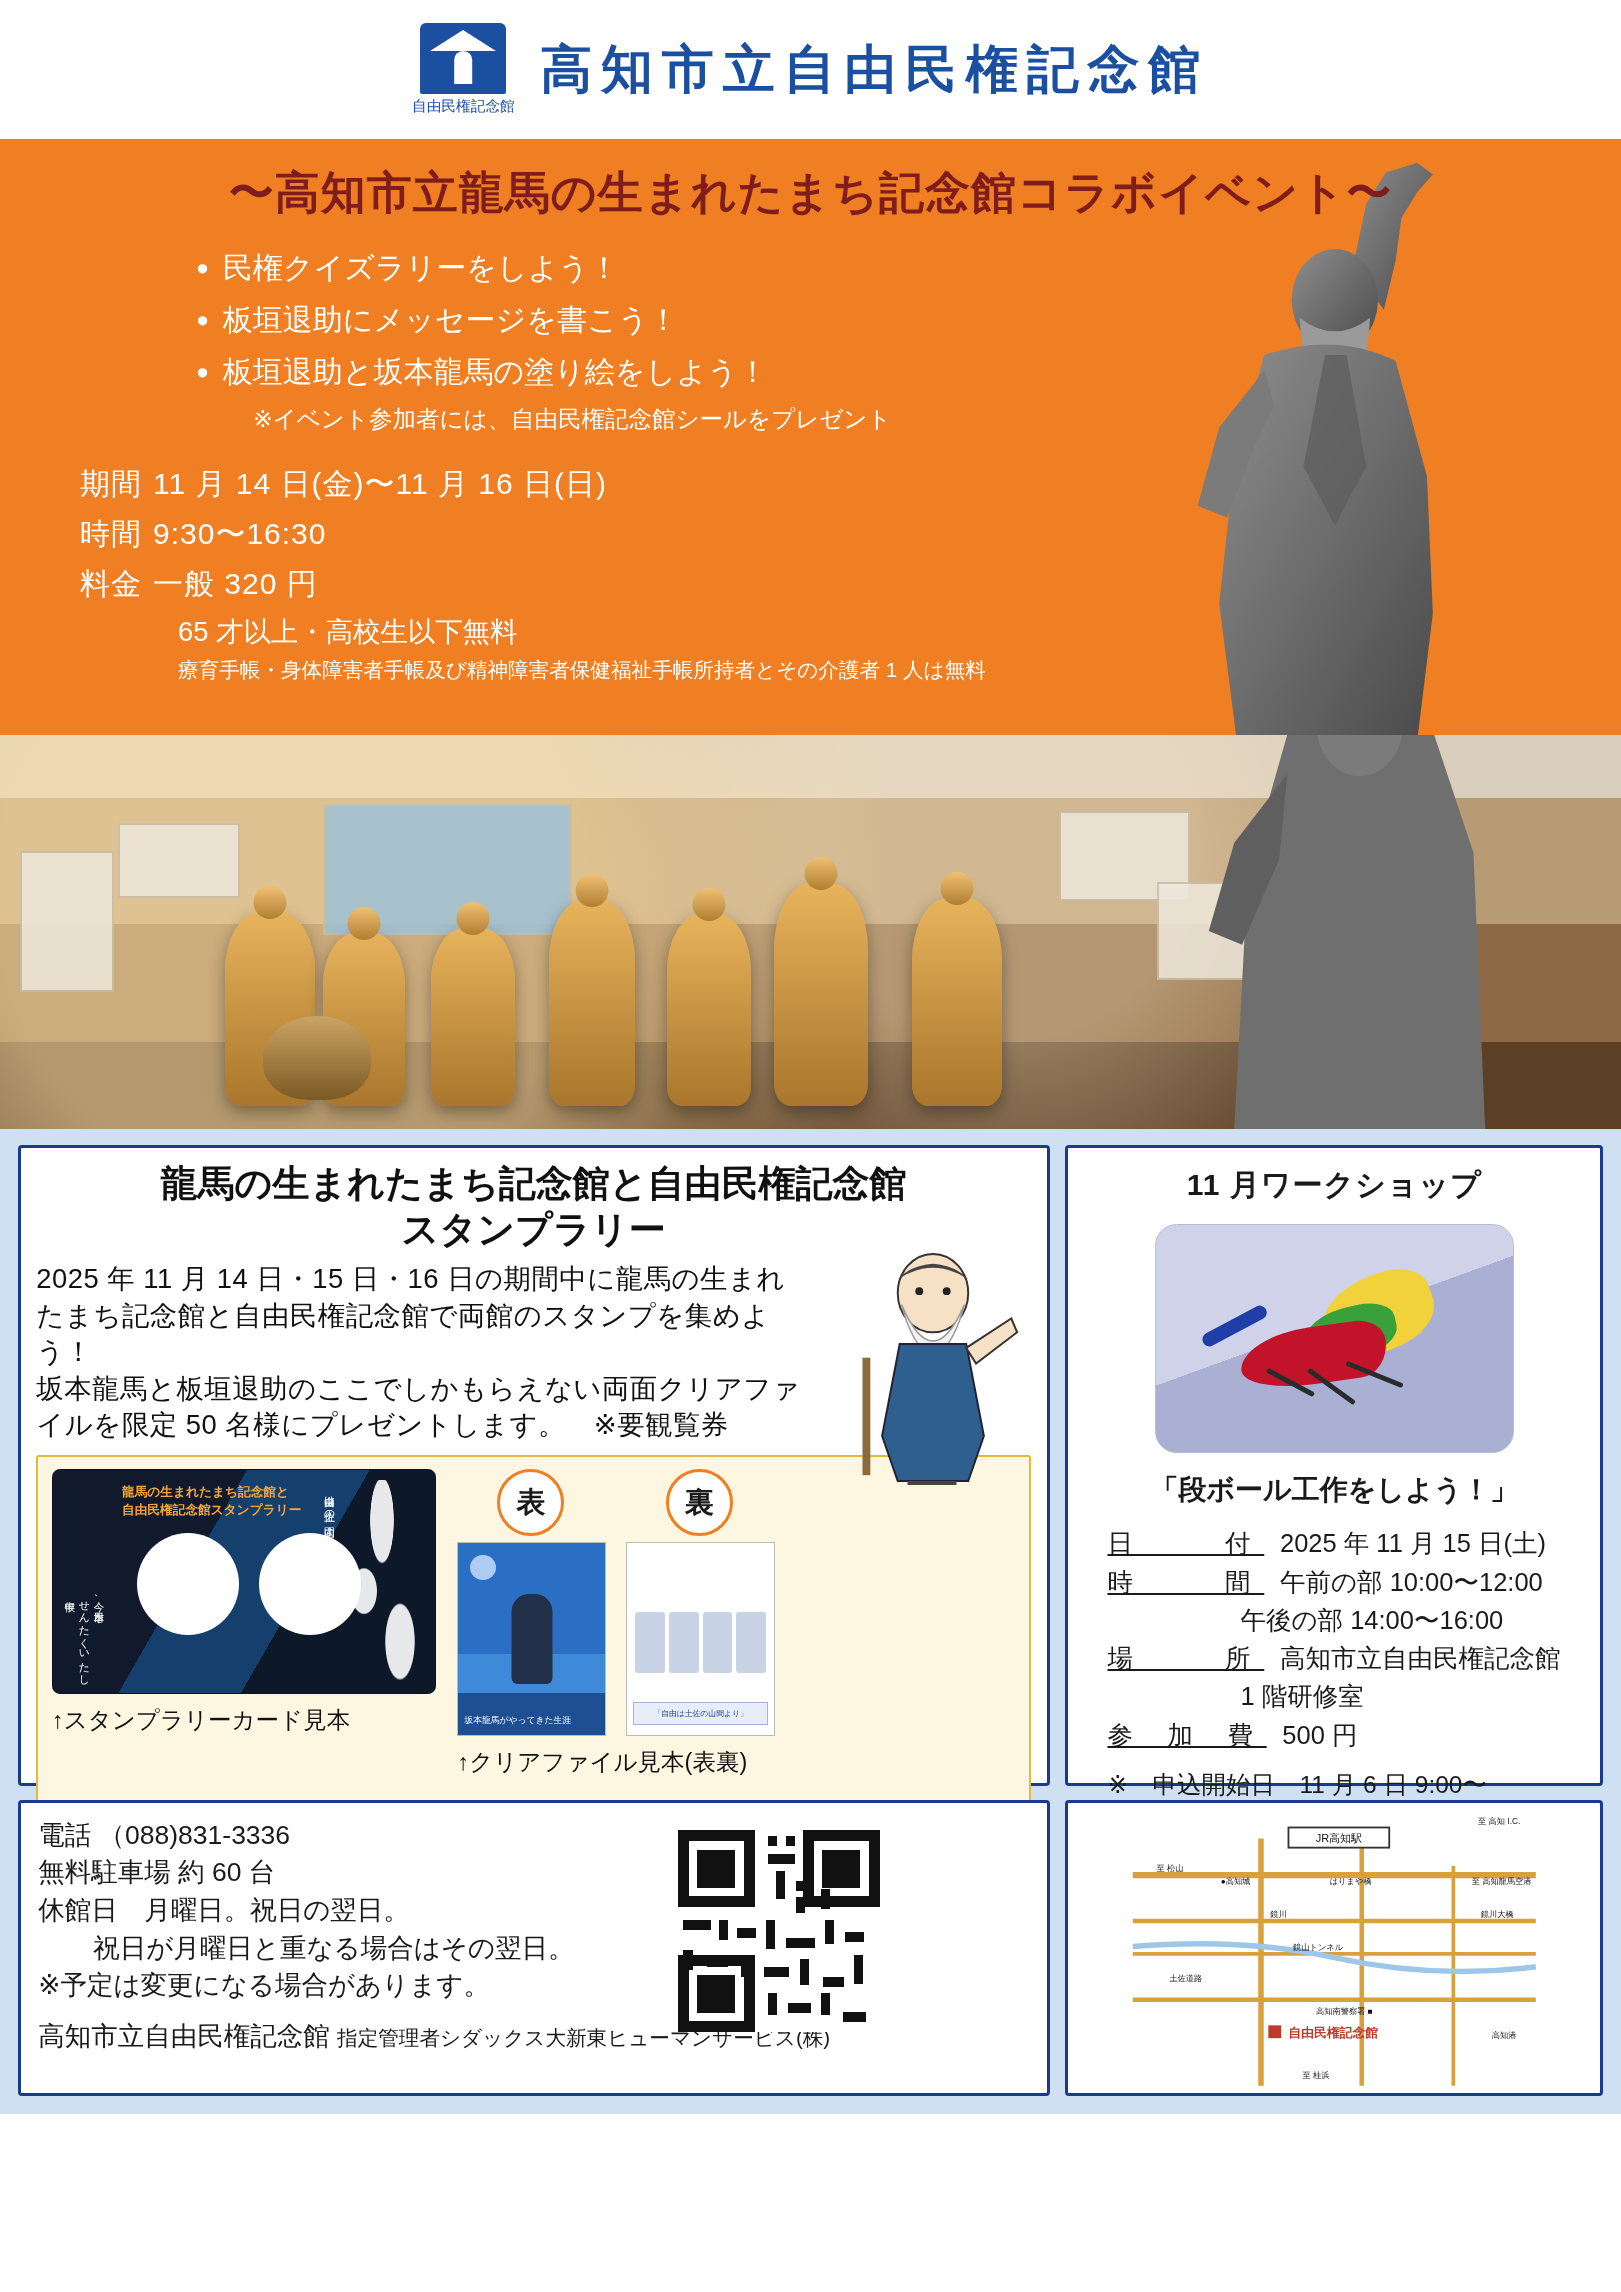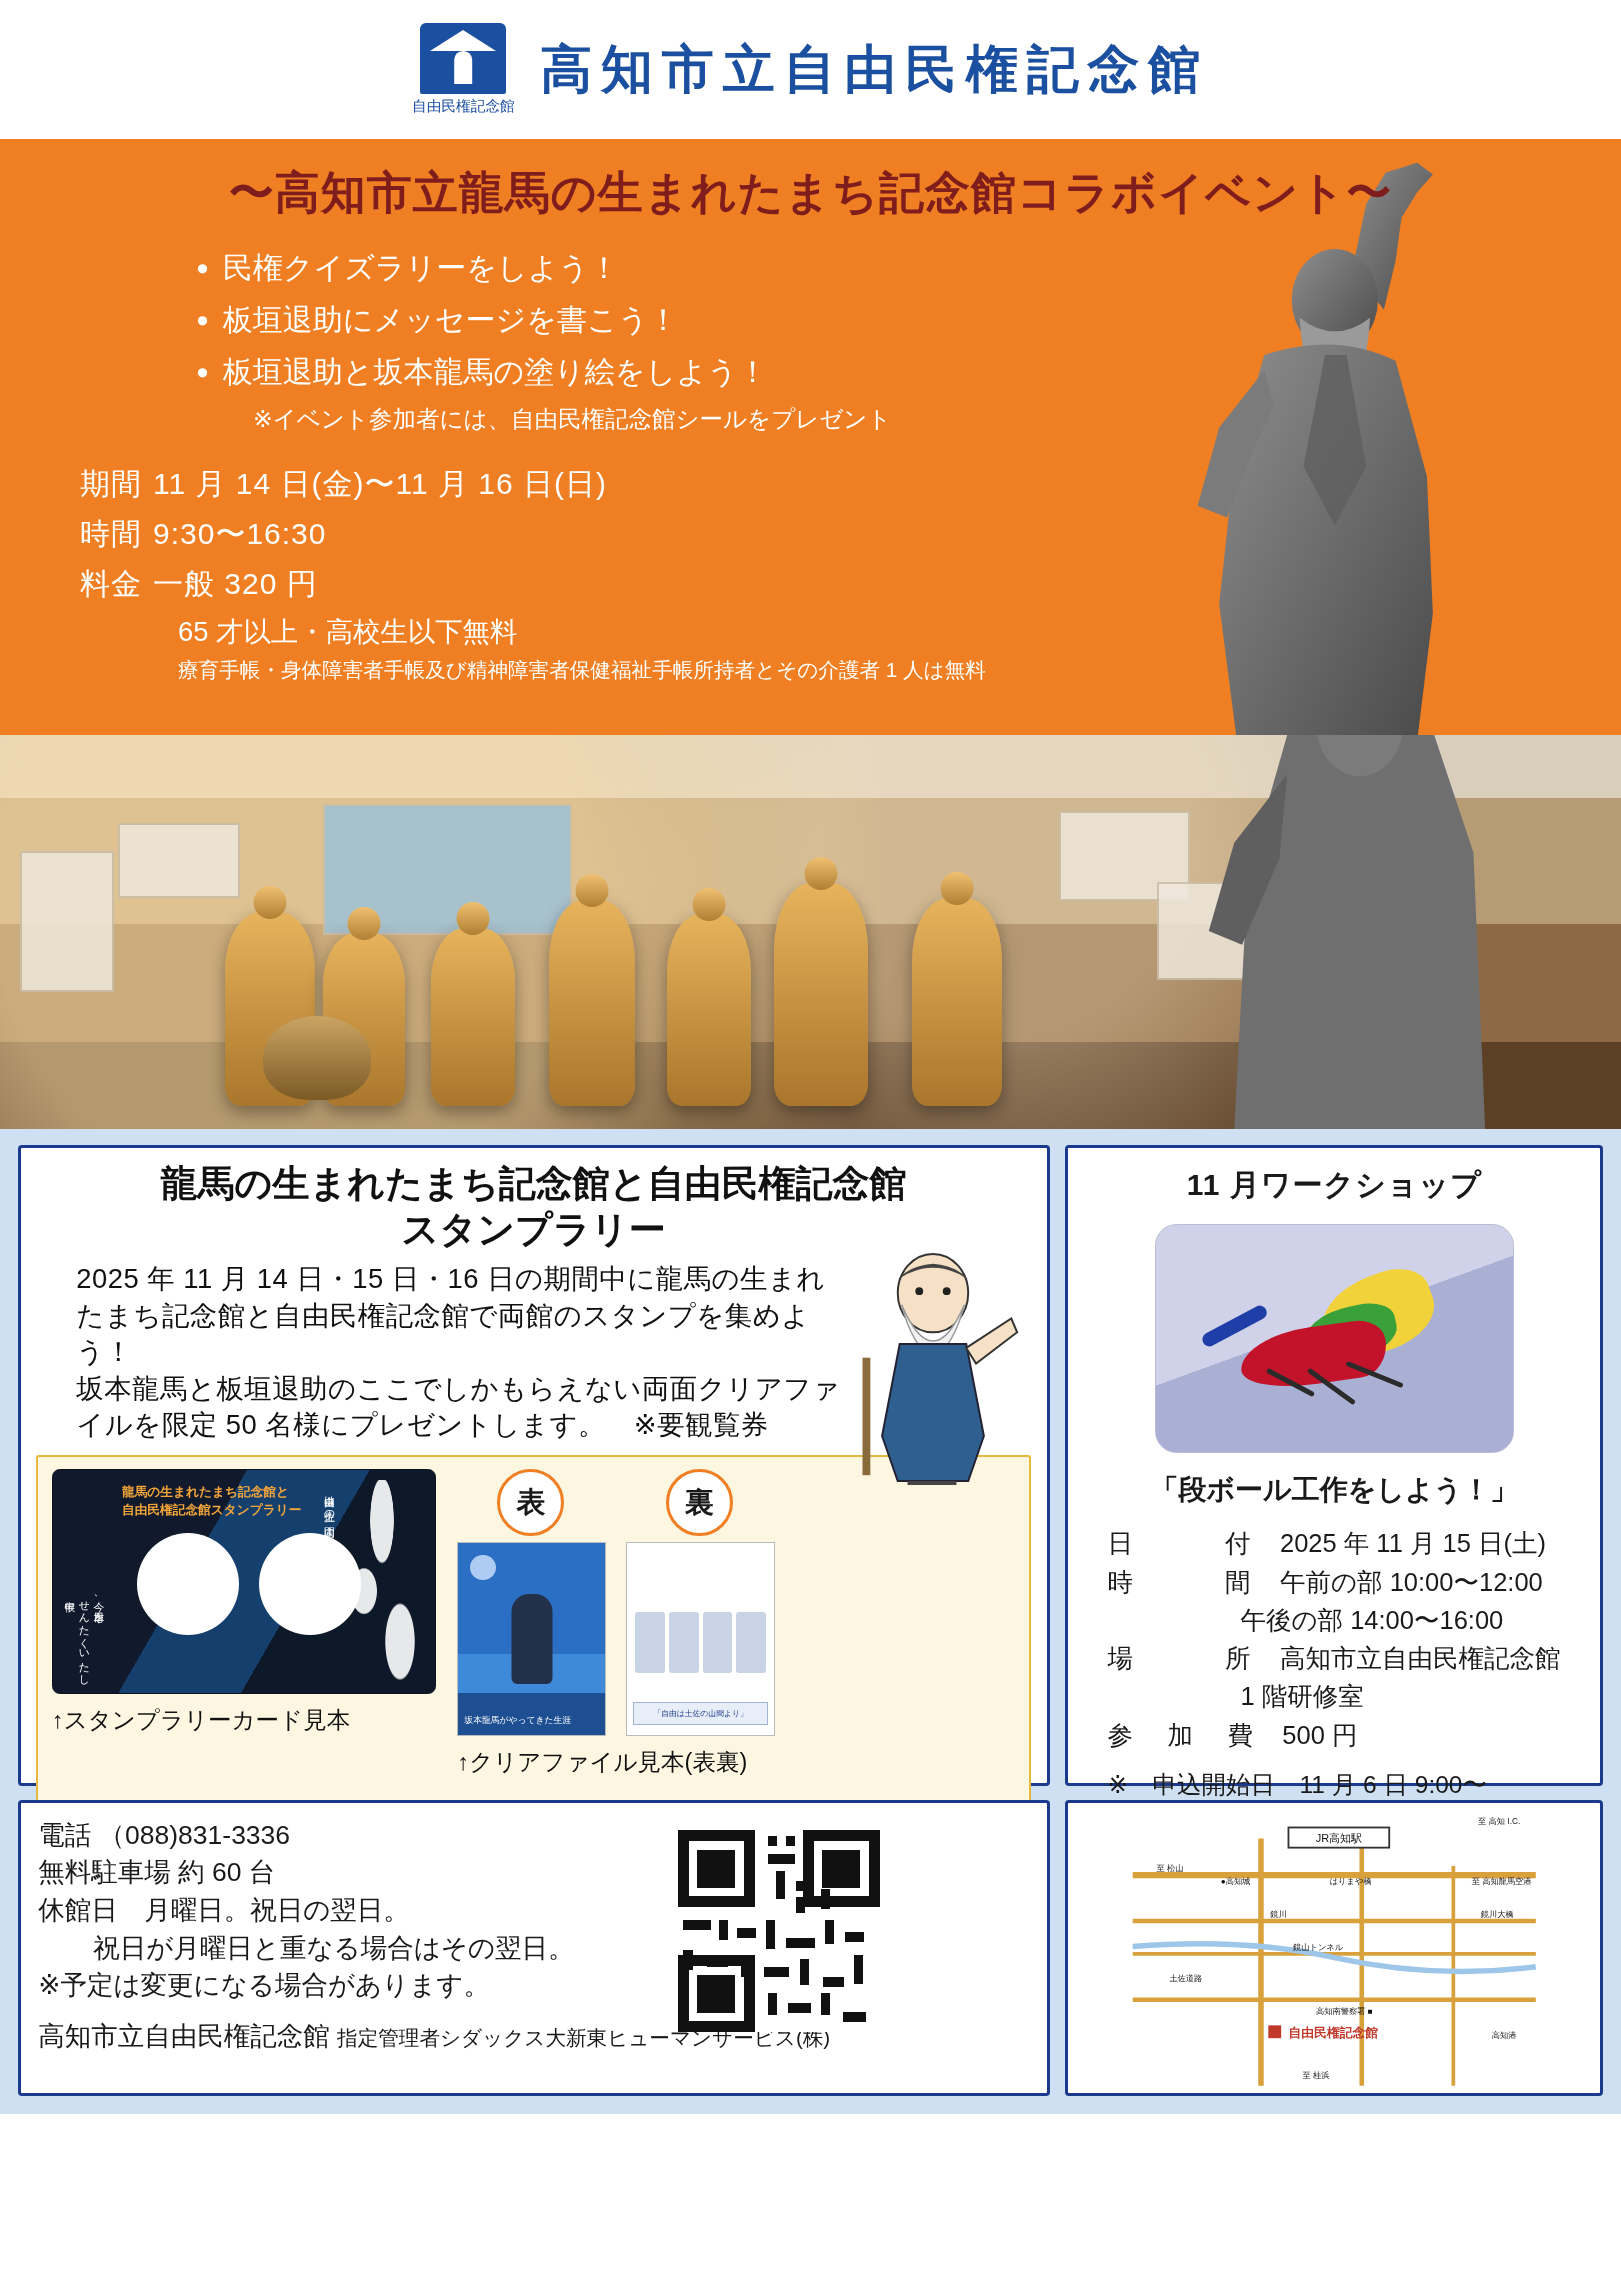--- a/index.html
+++ b/index.html
@@ -124,21 +124,20 @@
   }
   .left-card{flex:0 0 1032px;padding:13.7px 15.7px 9.8px 15.7px;box-sizing:border-box;position:relative;}
   .right-card{flex:1;padding:11.8px 13.7px;box-sizing:border-box;}
 
   .stamp-title{
     text-align:center;font-size:37px;font-weight:bold;line-height:1.22;color:#111;
   }
   .stamp-body{
     margin-top:9.8px;font-size:27.4px;line-height:1.33;color:#111;letter-spacing:0.5px;
     max-width:765px;
-    margin-left:40px;
   }
   .itagaki-ill{
     position:absolute;right:21.6px;top:102px;width:186px;height:235px;
   }
   .samples{
     margin-top:11.8px;border:2.9px solid #e3b93f;background:#fdf6e0;border-radius:2.9px;
     padding:11.8px 13.7px 9.8px 13.7px;display:flex;gap:23.5px;align-items:flex-start;
     height:374px;box-sizing:border-box;
   }
   .sample-card{width:382px;}
@@ -215,21 +214,21 @@
     position:absolute;left:147px;top:82px;width:94px;height:51px;background:#3aa03a;
     border-radius:60% 40% 50% 50%;transform:rotate(-12deg);
   }
   .ws-photo .horn{
     position:absolute;left:43px;top:94px;width:71px;height:13.7px;background:#1f3ea8;border-radius:7.8px;transform:rotate(-28deg);
   }
   .ws-photo .leg{position:absolute;background:#2b2b2b;height:4.9px;border-radius:2.9px;}
   .ws-subtitle{text-align:center;font-size:28px;margin-top:17.6px;font-weight:bold;}
   .ws-list{margin:15.7px 0 0 25.5px;font-size:25.5px;line-height:1.5;}
   .ws-list .r{display:flex;gap:15.7px;}
-  .ws-list .k{display:inline-block;min-width:118px;letter-spacing:13.7px;}
+  .ws-list .k{display:inline-block;min-width:118px;letter-spacing:13.7px;text-decoration:underline;}
   .ws-list .v{flex:1;}
   .ws-indent{margin-left:133px;}
   .ws-note{margin-top:13.7px;font-size:24.5px;}
 
   
   .bottom{
     background:#cfe0f3;padding:0 17.6px 17.6px 17.6px;display:flex;gap:15.7px;
     height:314px;box-sizing:border-box;
   }
   .contact-card{flex:0 0 1032px;padding:13.7px 17.6px;box-sizing:border-box;position:relative;}

